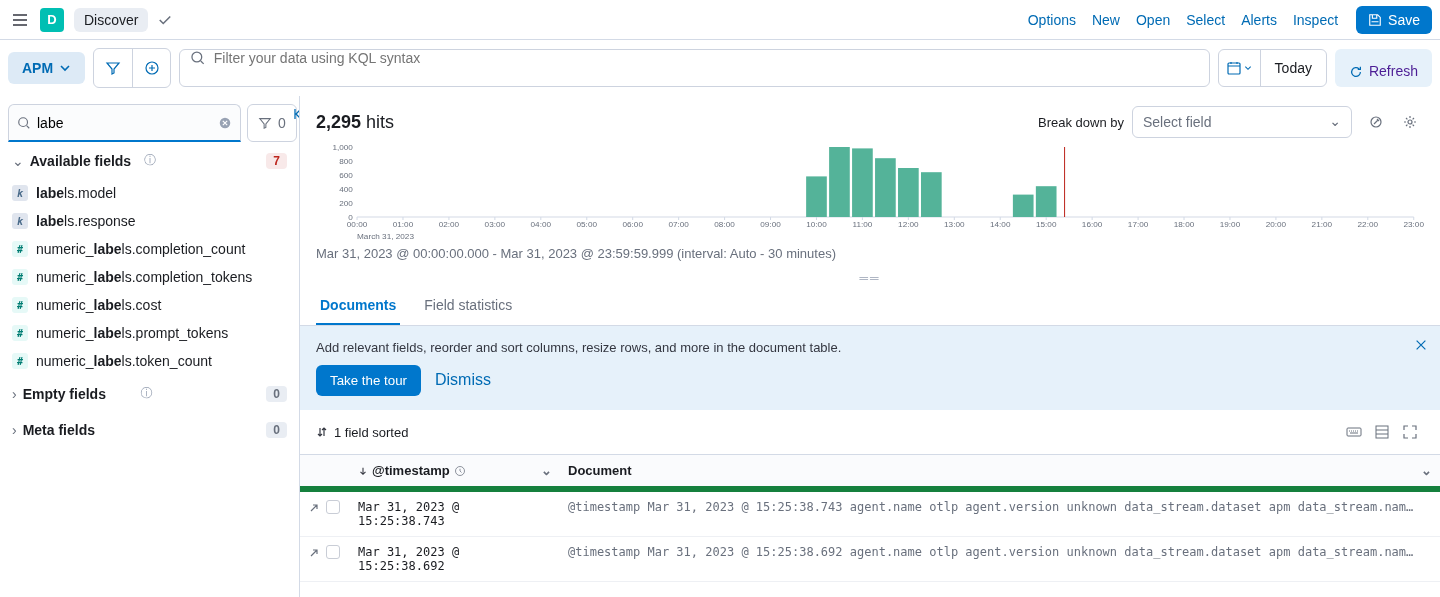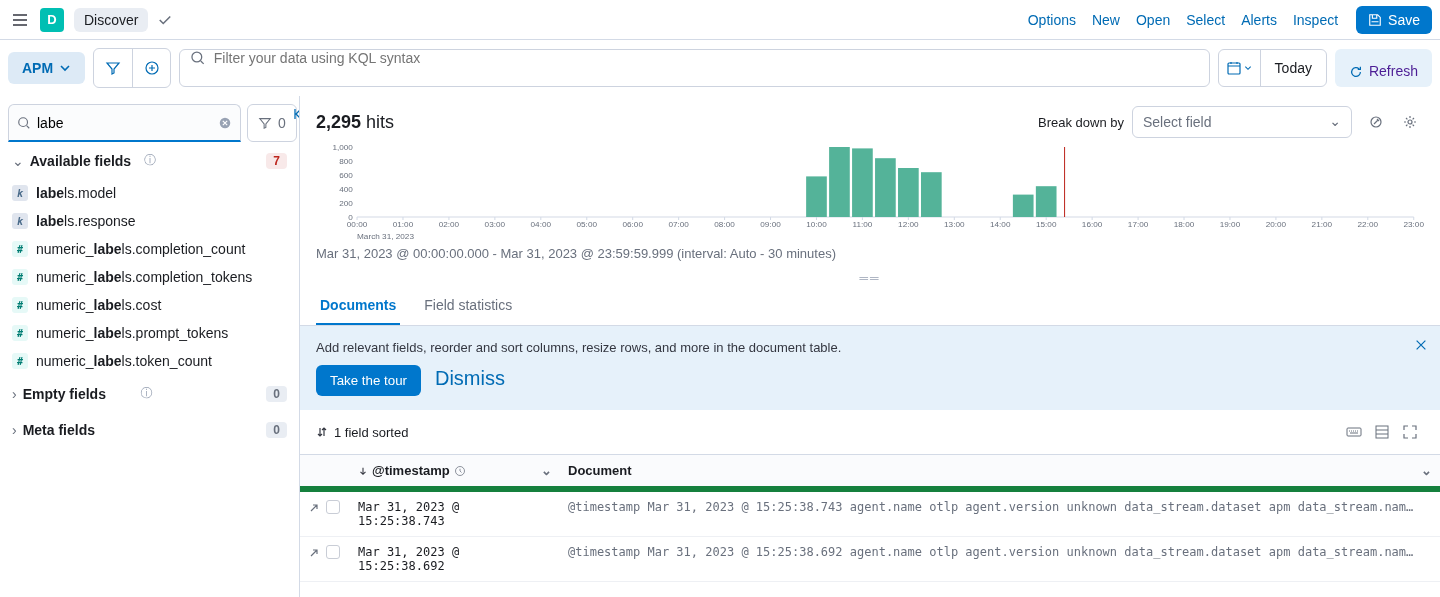--- a/index.html
+++ b/index.html
@@ -64,21 +64,21 @@
 .drag-handle { text-align: center; color: #98a2b3; cursor: row-resize; font-size: 12px; letter-spacing: 2px; padding: 2px 0; }
 
 .tabs { display: flex; border-bottom: 1px solid #d3dae6; padding: 0 16px; }
 .tab { padding: 10px 4px; margin-right: 20px; cursor: pointer; color: #69707d; font-weight: 500; }
 .tab.active { color: #07c; border-bottom: 2px solid #07c; font-weight: 600; }
 
 .callout { background: #e6f1fa; margin: 0; padding: 14px 16px; position: relative; }
 .callout-title { color: #006bb4; font-weight: 500; display: flex; align-items: center; gap: 8px; margin-bottom: 6px; }
 .callout-text { color: #343741; font-size: 13px; margin-bottom: 10px; }
 .tour-btn { background: #07c; color: #fff; border: none; border-radius: 6px; padding: 8px 14px; font-weight: 500; cursor: pointer; margin-right: 10px; }
-.dismiss-btn { background: transparent; border: none; color: #006bb4; cursor: pointer; font-size: 20px; }
+.dismiss-btn { background: transparent; border: none; color: #006bb4; cursor: pointer; font-size: 16px; }
 .close-callout { position: absolute; right: 12px; top: 12px; cursor: pointer; color: #006bb4; }
 
 .table-toolbar { display: flex; align-items: center; padding: 8px 16px; }
 .sort-info { display: flex; align-items: center; gap: 6px; font-size: 13px; font-weight: 500; }
 .table-toolbar-spacer { flex: 1; }
 
 .doc-table { width: 100%; border-collapse: collapse; font-size: 13px; }
 .doc-table th { text-align: left; padding: 8px; border-top: 1px solid #d3dae6; border-bottom: 6px solid #15803d; font-weight: 600; background: #fafbfd; }
 .doc-table th.ts-col { width: 210px; }
 .doc-table td { padding: 8px; border-bottom: 1px solid #eef0f4; vertical-align: top; font-family: Menlo, Consolas, monospace; font-size: 12px; }

